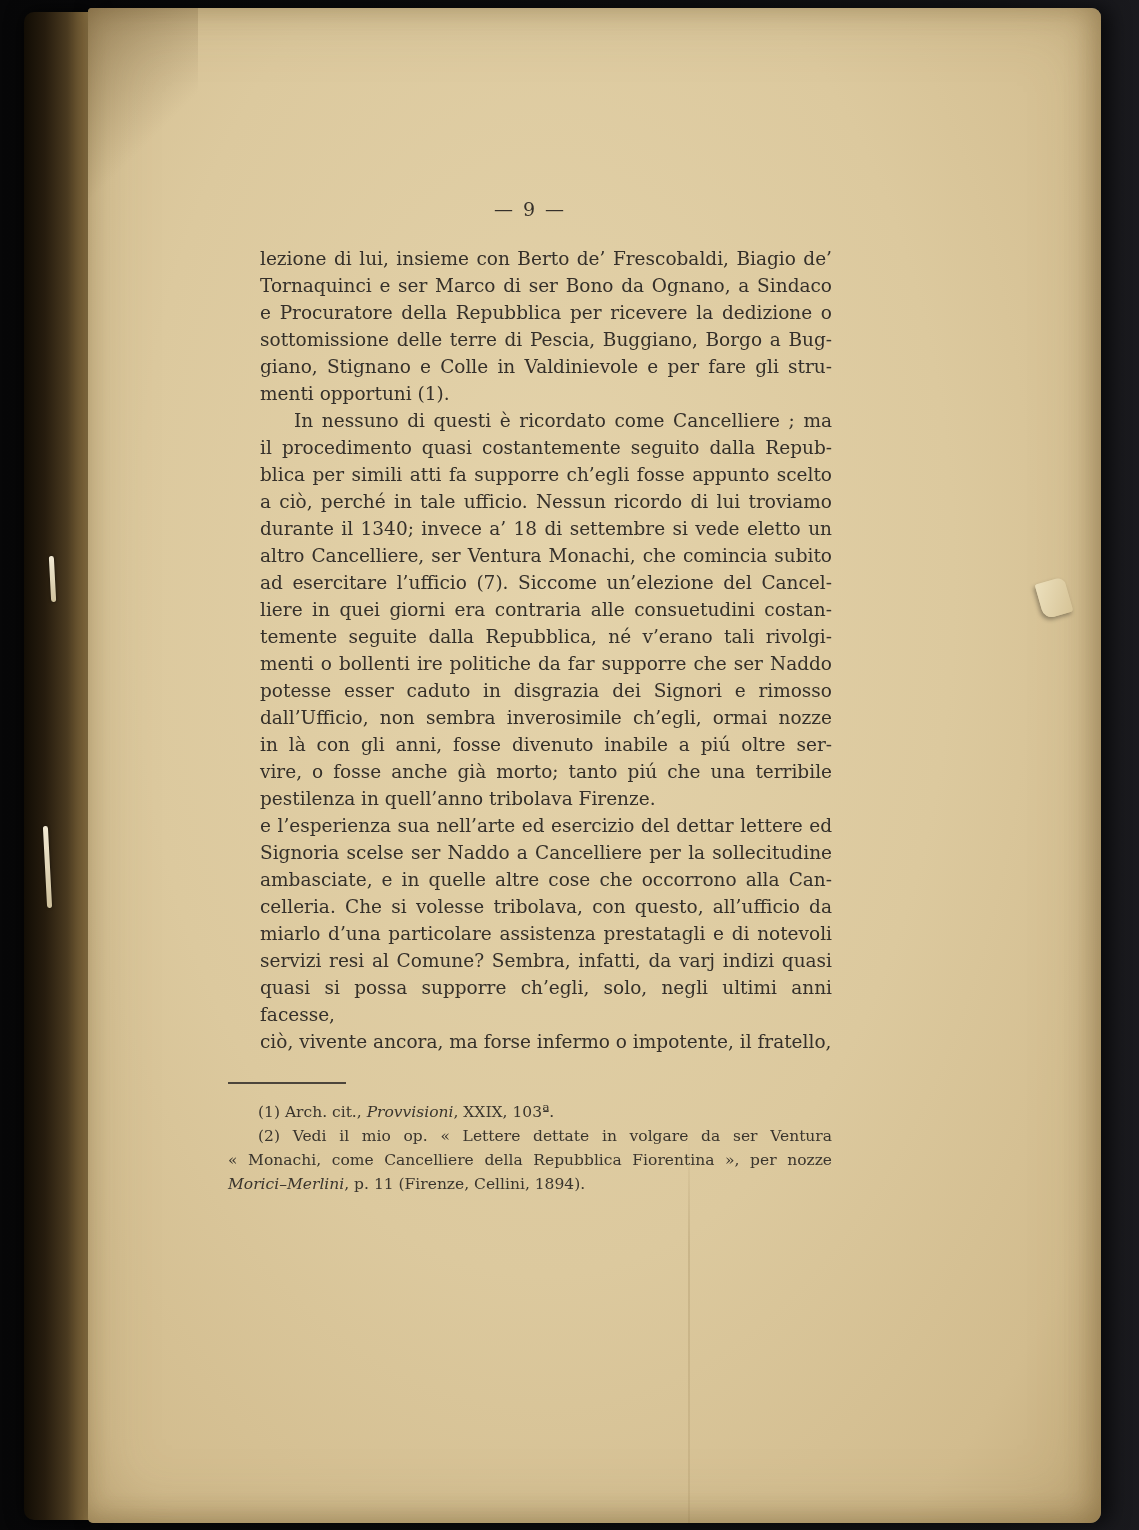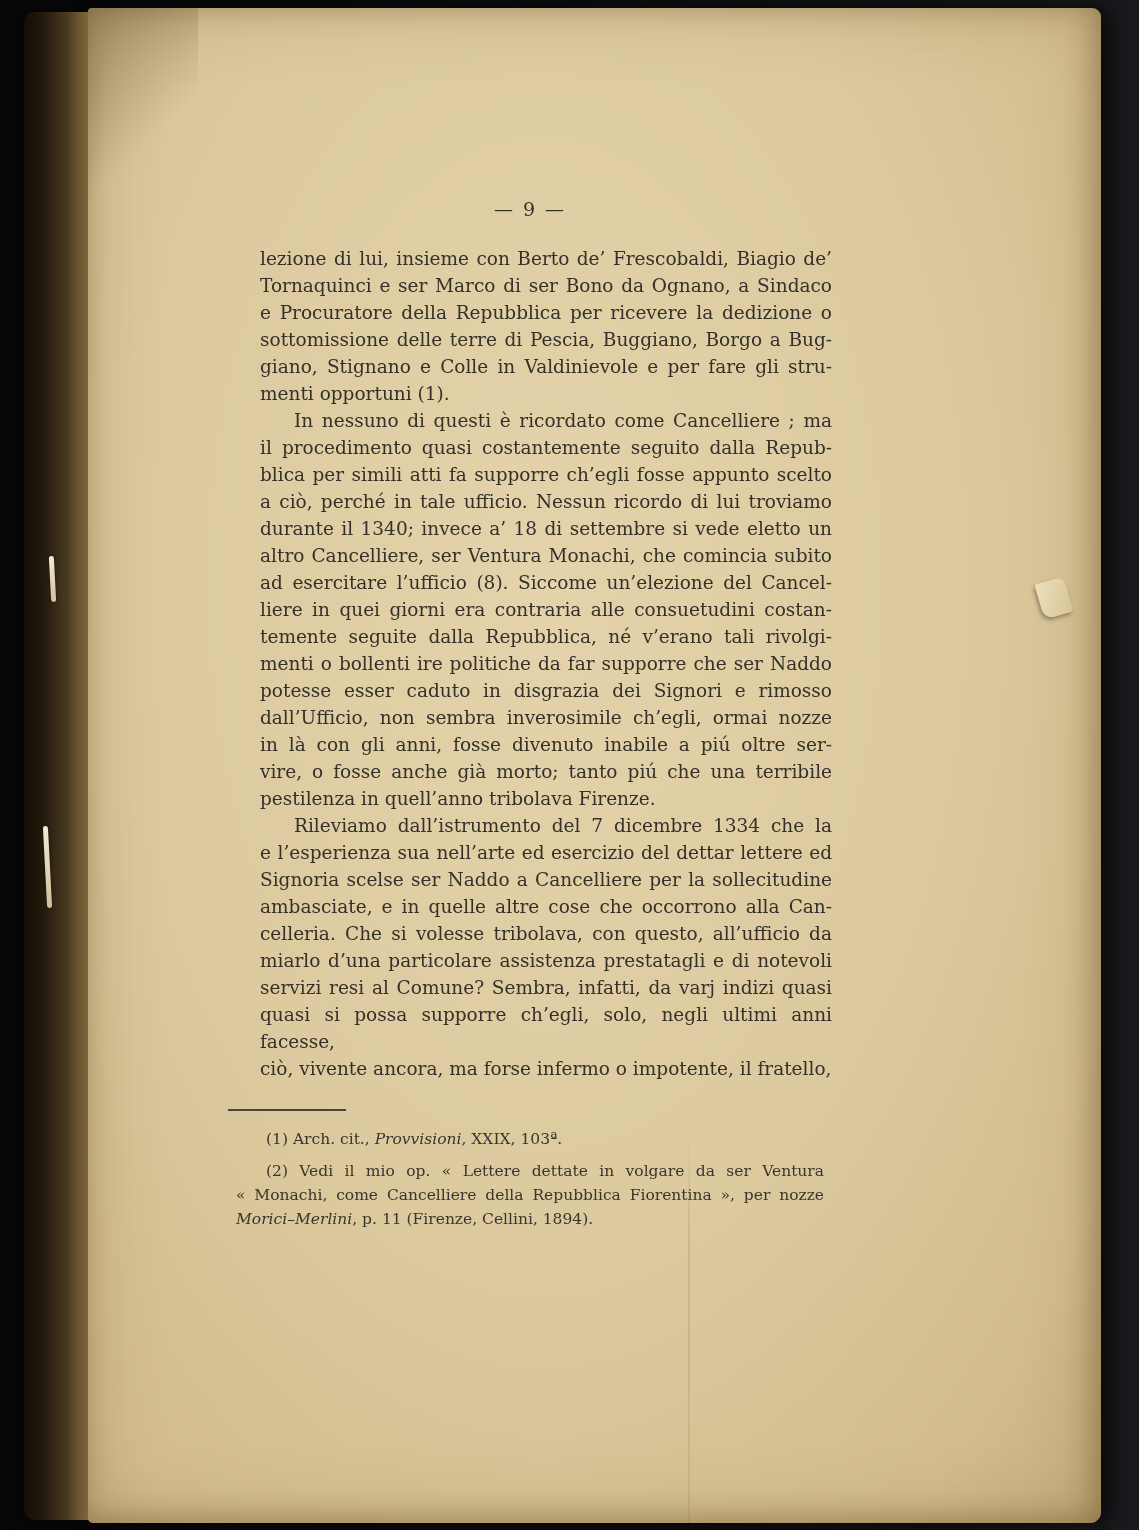--- a/index.html
+++ b/index.html
@@ -97,21 +97,21 @@
     text-align-last: justify;
   }
   .line.last { text-align-last: left; }
   .line.indent { text-indent: 34px; }
   .fn-rule {
     width: 118px; height: 2px;
     background: #4c453b;
     margin: 27px 0 16px 0;
   }
   .footnotes { font-size: 15.5px; line-height: 24px; color: #3a352d; }
-  .footnote { margin: 8px; }
+  .footnote { margin: 0; }
   .fline { text-align: justify; text-align-last: justify; }
   .fline.left { text-align-last: left; }
   .fline.indent { text-indent: 30px; }
   .footnotes .it { font-style: italic; }
 </style>
 </head>
 <body>
 
 <div class="scan">
   <div class="spine"></div>
@@ -130,32 +130,31 @@
             <div class="line">giano, Stignano e Colle in Valdinievole e per fare gli stru-</div>
             <div class="line last">menti opportuni (1).</div>
           </div>
           <div class="paragraph">
             <div class="line indent">In nessuno di questi è ricordato come Cancelliere ; ma</div>
             <div class="line">il procedimento quasi costantemente seguito dalla Repub-</div>
             <div class="line">blica per simili atti fa supporre ch’egli fosse appunto scelto</div>
             <div class="line">a ciò, perché in tale ufficio. Nessun ricordo di lui troviamo</div>
             <div class="line">durante il 1340; invece a’ 18 di settembre si vede eletto un</div>
             <div class="line">altro Cancelliere, ser Ventura Monachi, che comincia subito</div>
-            <div class="line">ad esercitare l’ufficio (8). Siccome un’elezione del Cancel-</div>
+            <div class="line">ad esercitare l’ufficio (7). Siccome un’elezione del Cancel-</div>
             <div class="line">liere in quei giorni era contraria alle consuetudini costan-</div>
             <div class="line">temente seguite dalla Repubblica, né v’erano tali rivolgi-</div>
             <div class="line">menti o bollenti ire politiche da far supporre che ser Naddo</div>
             <div class="line">potesse esser caduto in disgrazia dei Signori e rimosso</div>
             <div class="line">dall’Ufficio, non sembra inverosimile ch’egli, ormai nozze</div>
             <div class="line">in là con gli anni, fosse divenuto inabile a piú oltre ser-</div>
             <div class="line">vire, o fosse anche già morto; tanto piú che una terribile</div>
             <div class="line last">pestilenza in quell’anno tribolava Firenze.</div>
           </div>
           <div class="paragraph">
-            <div class="line indent">Rileviamo dall’istrumento del 7 dicembre 1334 che la</div>
             <div class="line">e l’esperienza sua nell’arte ed esercizio del dettar lettere ed</div>
             <div class="line">Signoria scelse ser Naddo a Cancelliere per la sollecitudine</div>
             <div class="line">ambasciate, e in quelle altre cose che occorrono alla Can-</div>
             <div class="line">celleria. Che si volesse tribolava, con questo, all’ufficio da</div>
             <div class="line">miarlo d’una particolare assistenza prestatagli e di notevoli</div>
             <div class="line">servizi resi al Comune? Sembra, infatti, da varj indizi quasi</div>
             <div class="line">quasi si possa supporre ch’egli, solo, negli ultimi anni facesse,</div>
             <div class="line last">ciò, vivente ancora, ma forse infermo o impotente, il fratello,</div>
           </div>
         </div>

